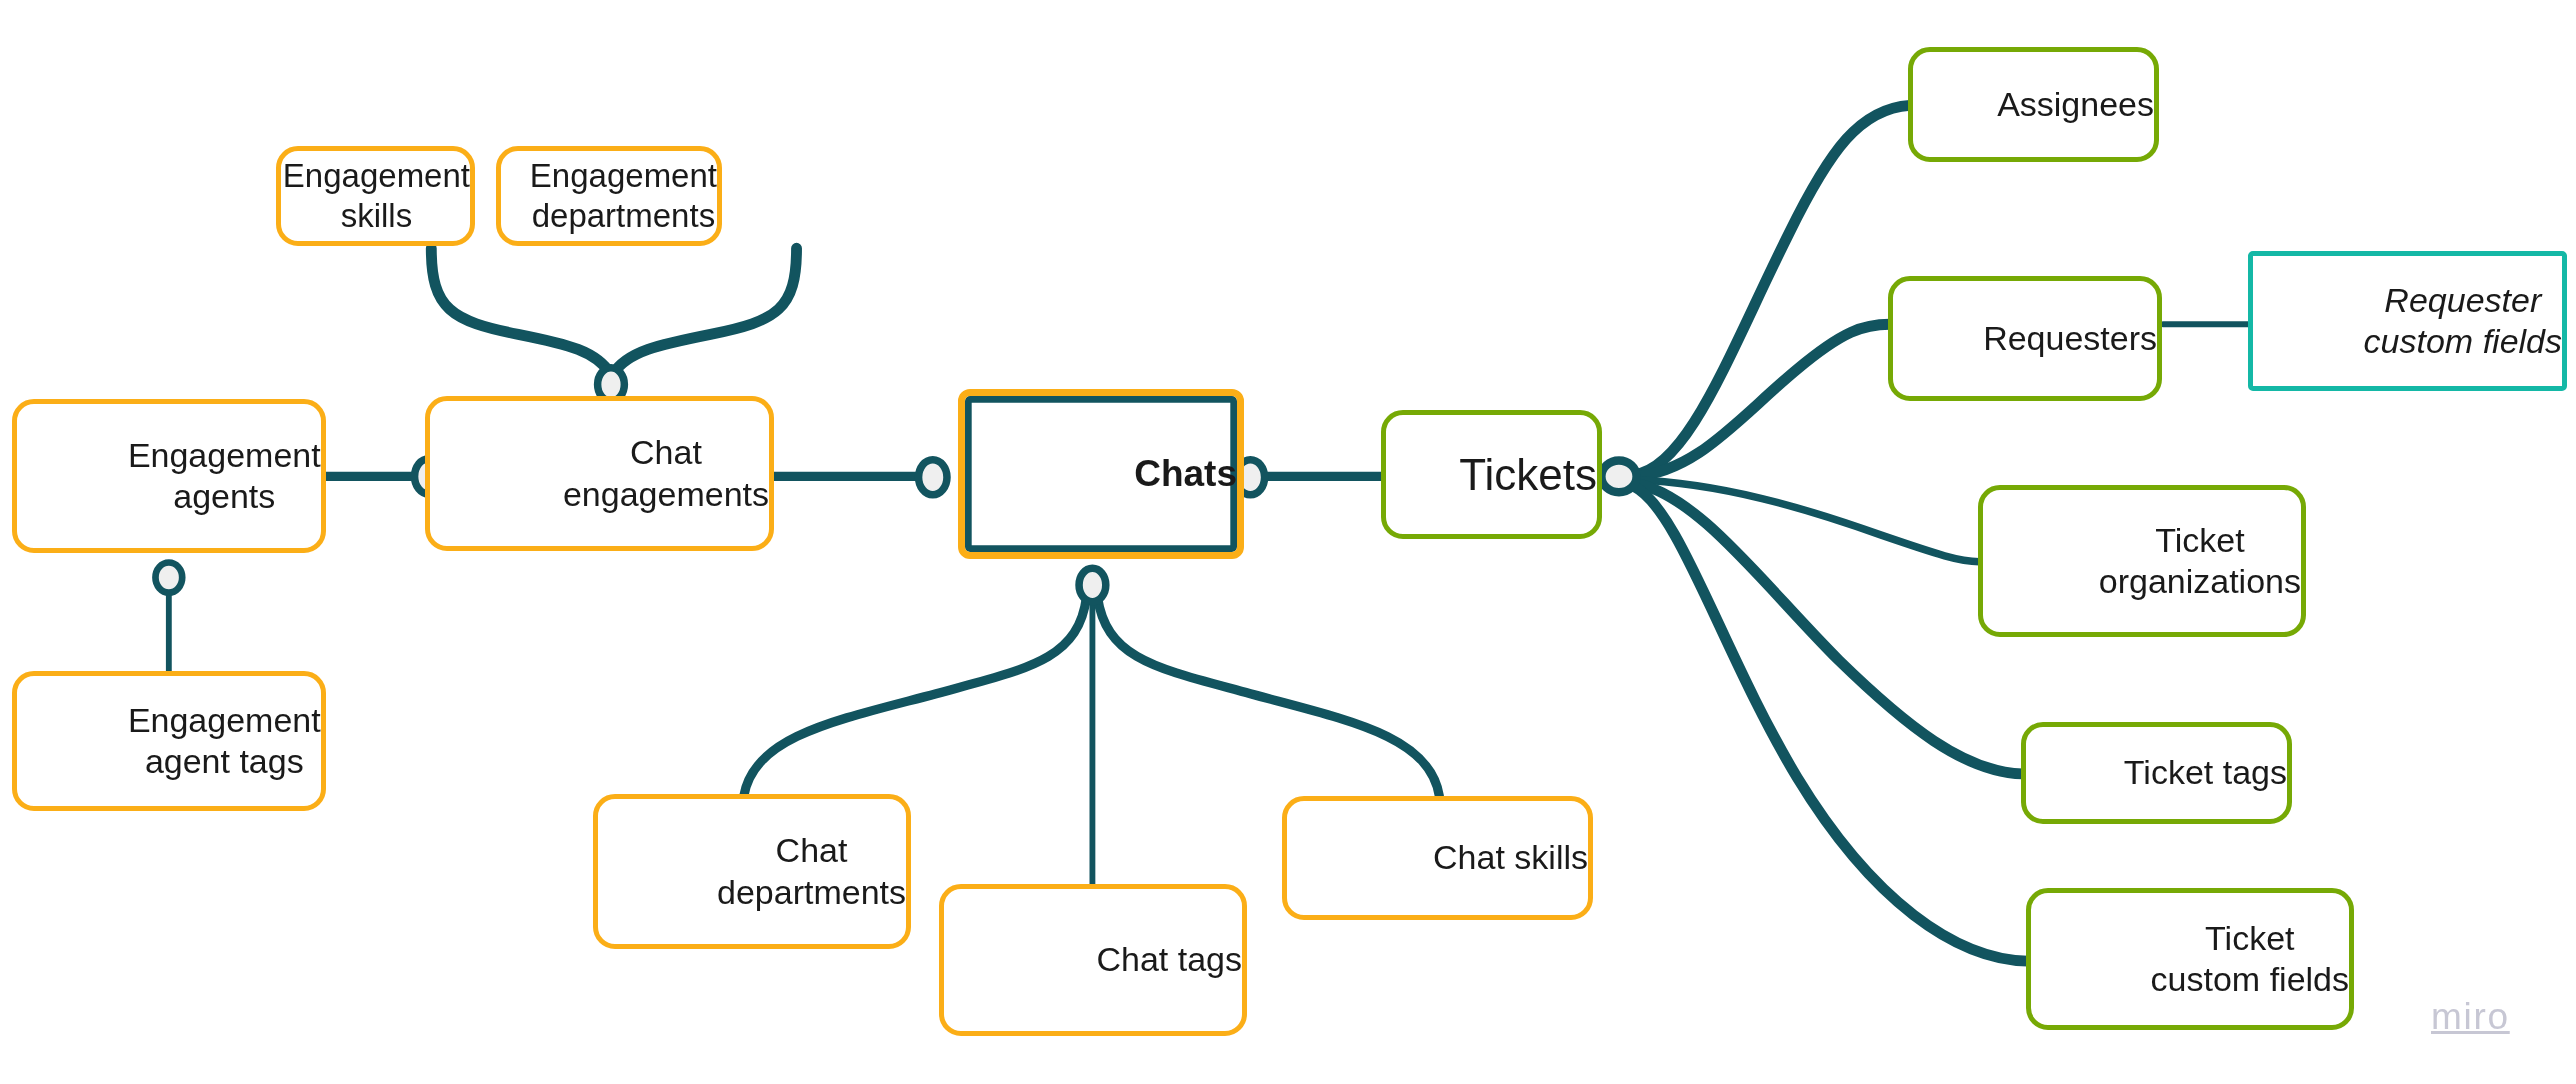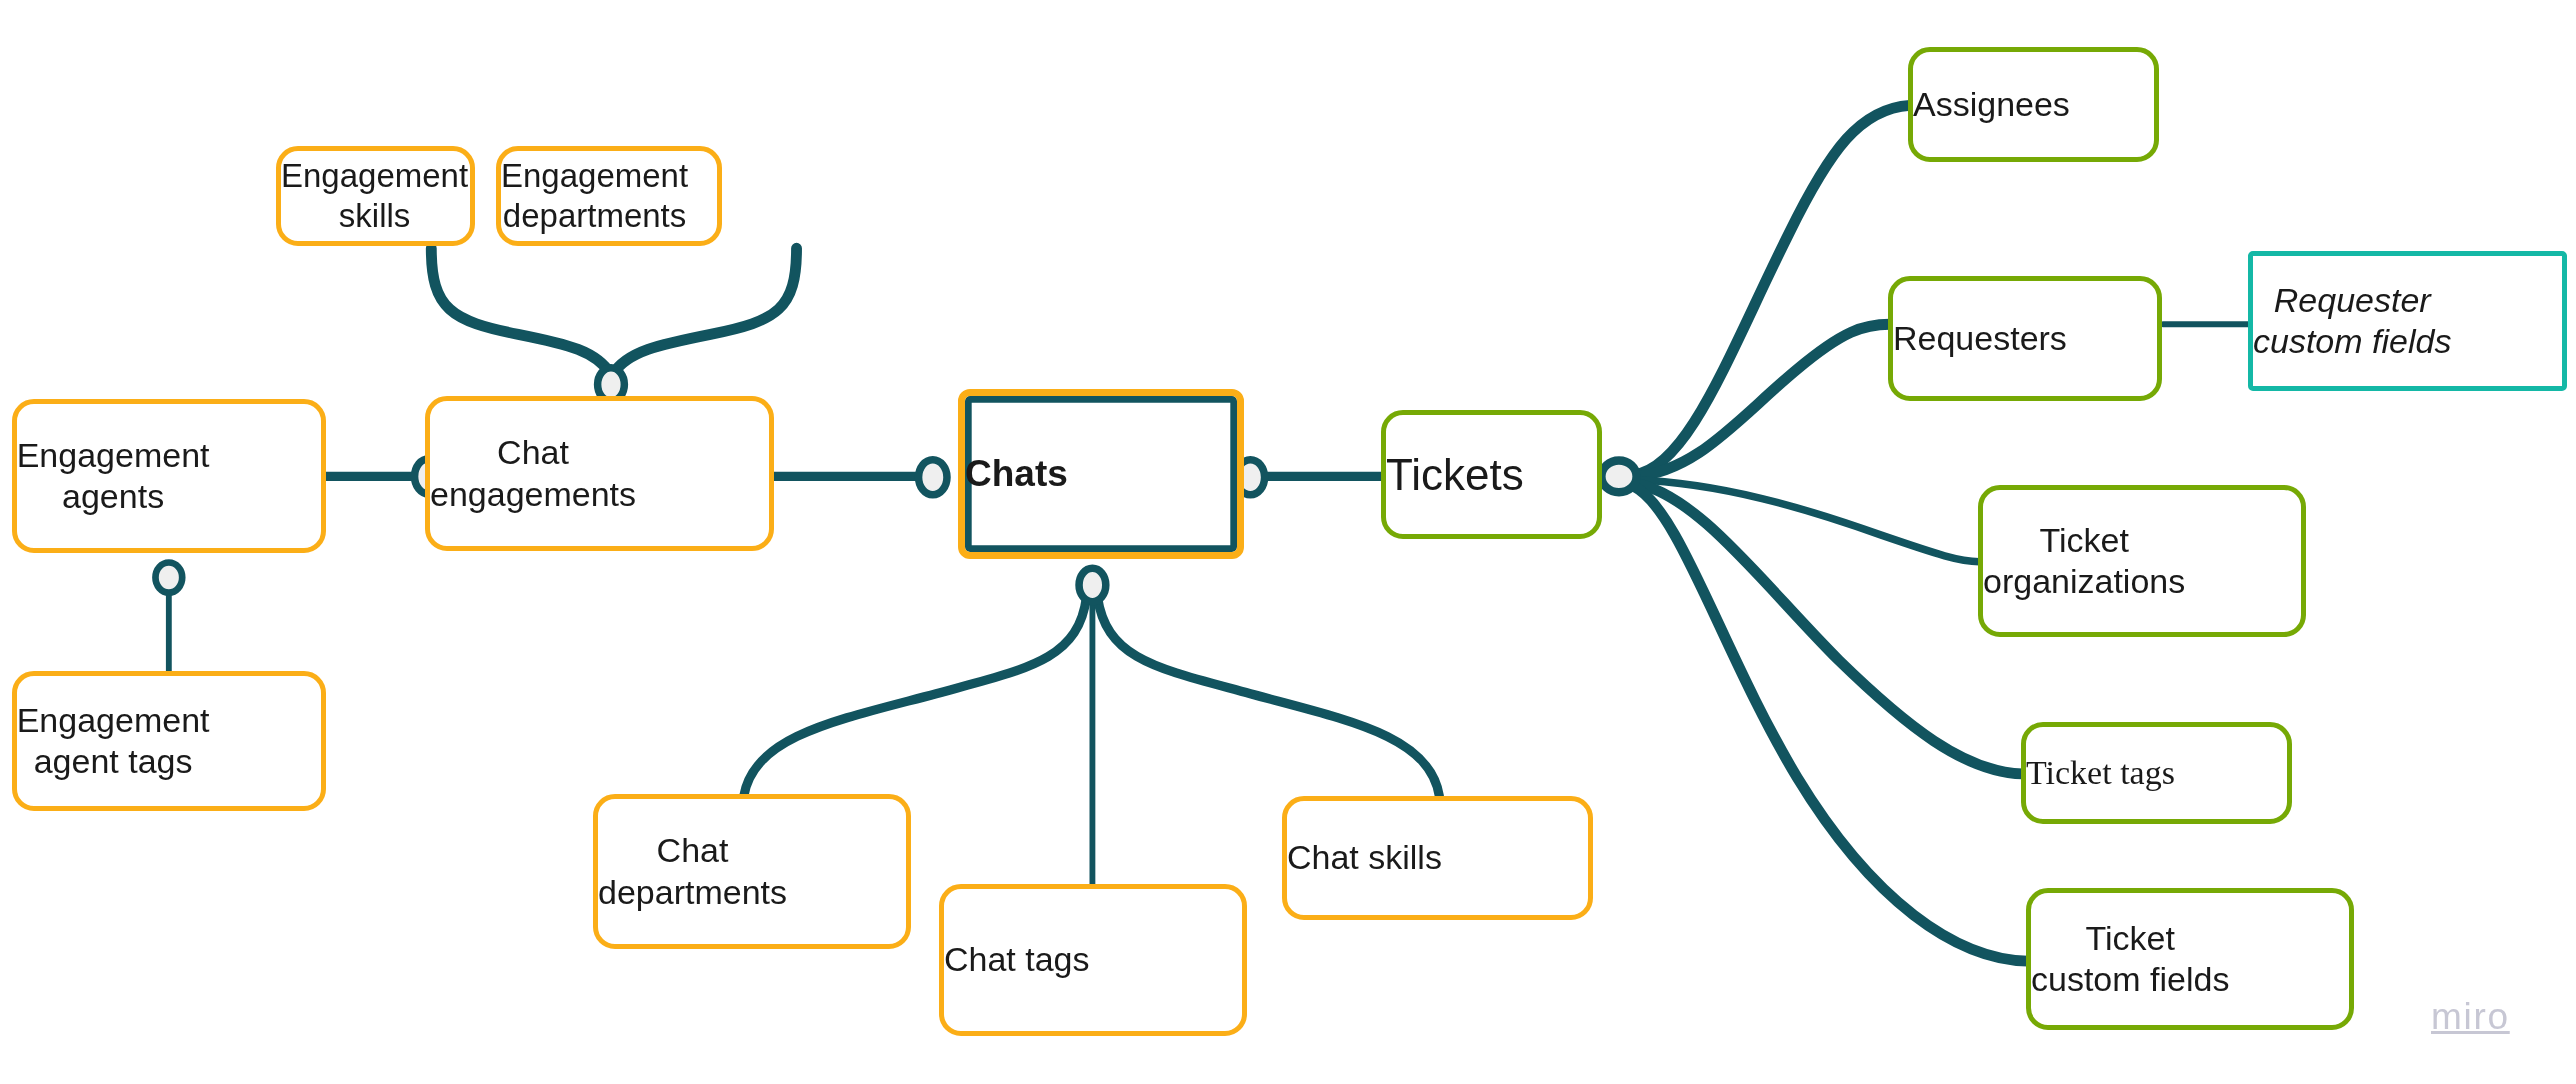--- a/index.html
+++ b/index.html
@@ -20,21 +20,21 @@
     left: 0; top: 0;
     width: 2576px;
     height: 1084px;
   }
   .node {
     position: absolute;
     box-sizing: border-box;
     background: #ffffff;
     display: flex;
     align-items: center;
-    justify-content: flex-start;
+    justify-content: flex-end;
     text-align: center;
     color: #1a1a1a;
     line-height: 1.22;
     white-space: pre-line;
     z-index: 5;
   }
   .node.amber   { border: 5.9px solid #FBAE17; border-radius: 22px; }
   .node.olive   { border: 5.9px solid #76A905; border-radius: 22px; }
   .node.lime    { border: 5px solid #14b8a6; border-radius: 5px; font-style: italic; }
   .node.central {
@@ -119,20 +119,20 @@
 departments</span></div>
       <div class="node amber" style="left: 939px; top: 884px; width: 308px; height: 152px; font-size: 34px;"><span>Chat tags</span></div>
       <div class="node amber" style="left: 1282px; top: 796px; width: 311px; height: 124px; font-size: 34px;"><span>Chat skills</span></div>
       <div class="node olive" style="left: 1381px; top: 410px; width: 221px; height: 129px; font-size: 44px;"><span>Tickets</span></div>
       <div class="node olive" style="left: 1908px; top: 47px; width: 251px; height: 115px; font-size: 34px;"><span>Assignees</span></div>
       <div class="node olive" style="left: 1888px; top: 276px; width: 274px; height: 125px; font-size: 34px;"><span>Requesters</span></div>
       <div class="node lime" style="left: 2248px; top: 251px; width: 319px; height: 140px; font-size: 34px;"><span>Requester
 custom fields</span></div>
       <div class="node olive" style="left: 1978px; top: 485px; width: 328px; height: 152px; font-size: 34px;"><span>Ticket
 organizations</span></div>
-      <div class="node olive" style="left: 2021px; top: 722px; width: 271px; height: 102px; font-size: 34px; font-family: Liberation Serif, serif;"><span>Ticket tags</span></div>
+      <div class="node olive" style="left: 2021px; top: 722px; width: 271px; height: 102px; font-size: 34px;"><span>Ticket tags</span></div>
       <div class="node olive" style="left: 2026px; top: 888px; width: 328px; height: 142px; font-size: 34px;"><span>Ticket
 custom fields</span></div>
     </div>
 
   <div class="watermark" style="left:2431px; top:996px;">miro</div>
 </div>
 
 
 </body></html>

